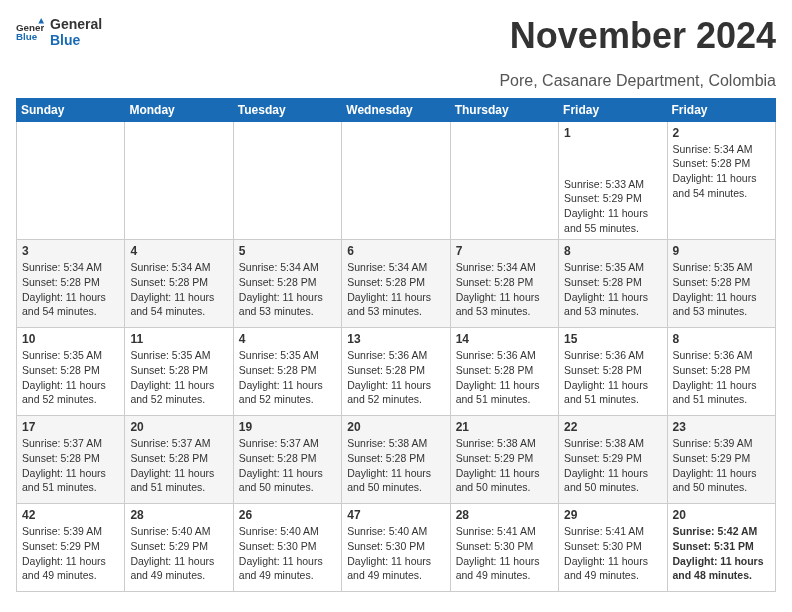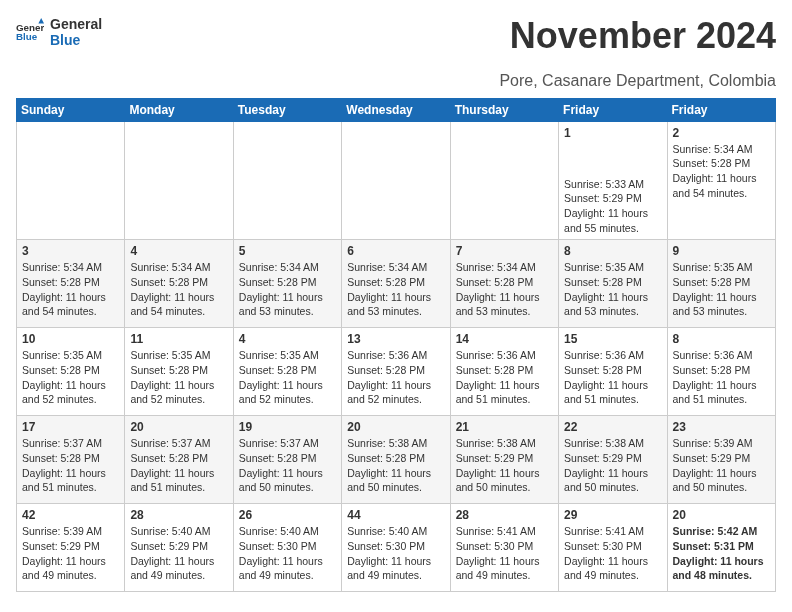--- a/index.html
+++ b/index.html
@@ -304,21 +304,21 @@
 and 49 minutes.</div>
         </td>
         <td>
           <span class="day-number">26</span>
           <div class="day-info" style="white-space: pre-line;">Sunrise: 5:40 AM
 Sunset: 5:30 PM
 Daylight: 11 hours
 and 49 minutes.</div>
         </td>
         <td>
-          <span class="day-number">44</span>
+          <span class="day-number">47</span>
           <div class="day-info" style="white-space: pre-line;">Sunrise: 5:40 AM
 Sunset: 5:30 PM
 Daylight: 11 hours
 and 49 minutes.</div>
         </td>
         <td>
           <span class="day-number">28</span>
           <div class="day-info" style="white-space: pre-line;">Sunrise: 5:41 AM
 Sunset: 5:30 PM
 Daylight: 11 hours

